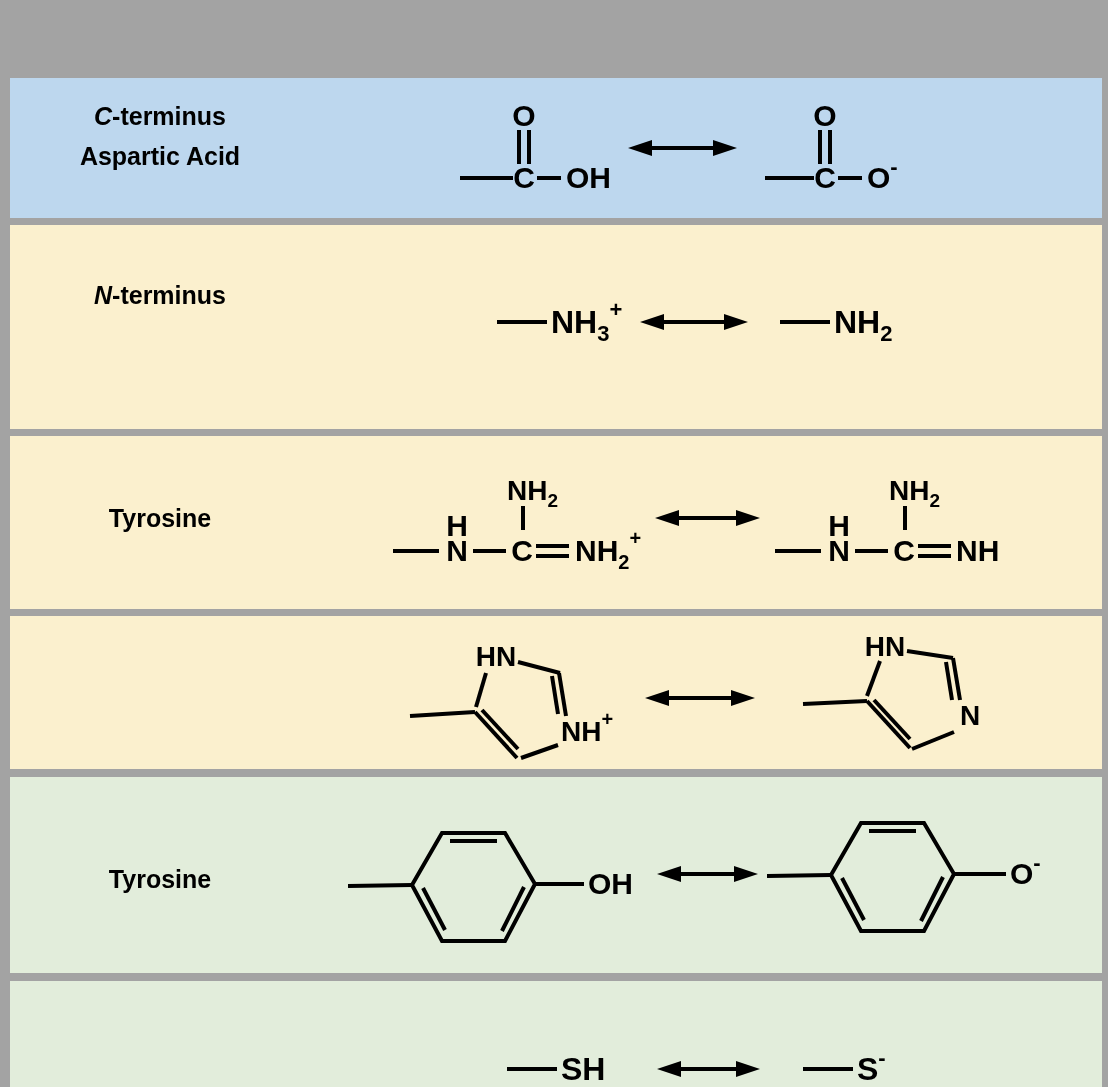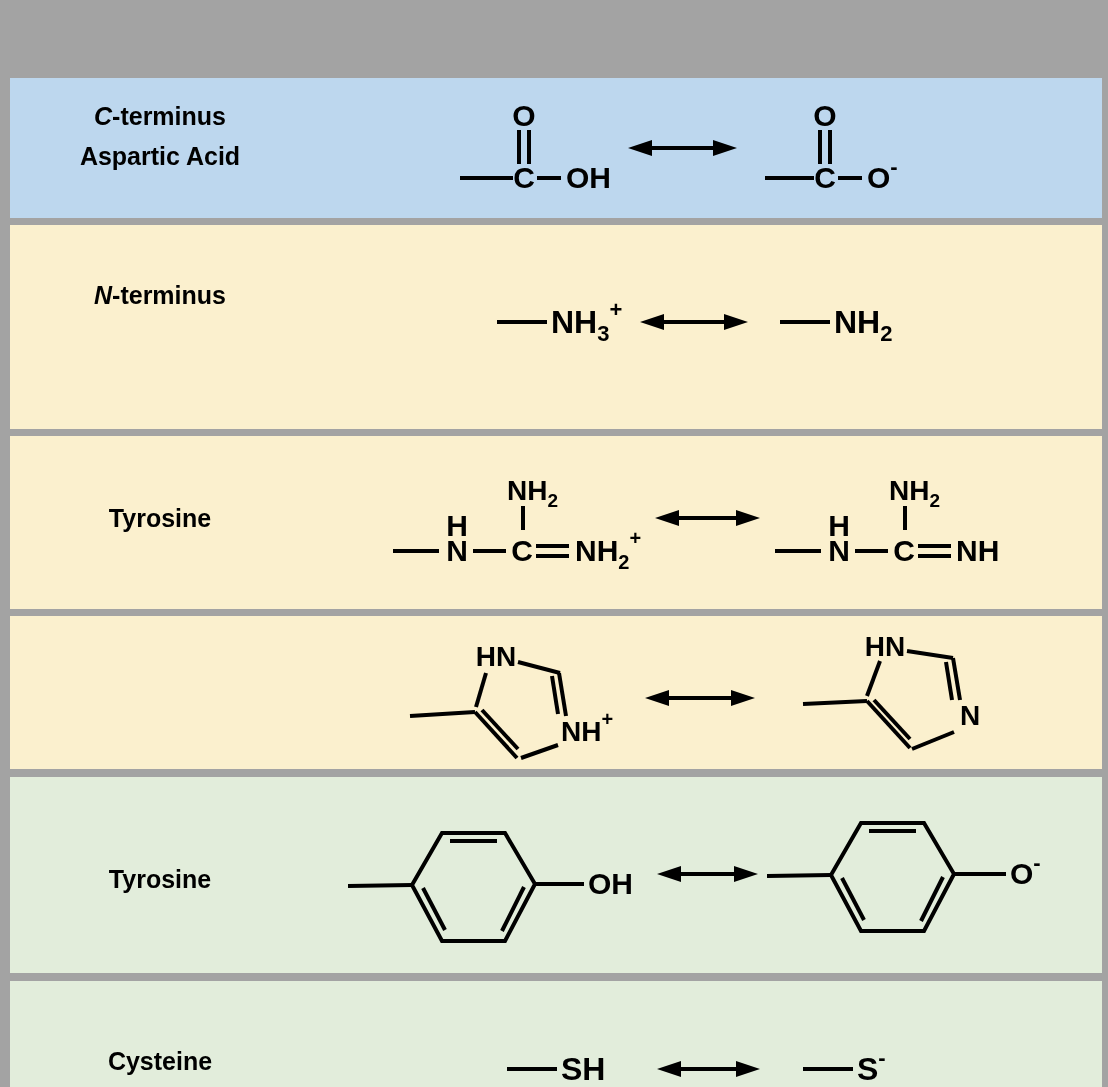--- a/index.html
+++ b/index.html
@@ -180,23 +180,20 @@
         <line class="bond" x1="859" y1="54" x2="906" y2="54"></line>
         <line class="bond" x1="832" y1="101" x2="854" y2="143"></line>
         <line class="bond" x1="911" y1="144" x2="933" y2="100"></line>
         <line class="bond" x1="944" y1="97" x2="996" y2="97"></line>
         <text class="fs30" x="1000" y="107"><tspan>O</tspan><tspan class="sub22" dy="-14">-</tspan></text>
       </g>
     </svg>
   </div>
 
   <div class="row row-green" style="height:147px">
-    <div class="label" style="top:60px">
-      <div>Cysteine</div>
-    </div>
     <svg class="ssvg" width="1092" height="147" viewBox="0 0 1092 147">
       <g>
         <line class="bond" x1="497" y1="88" x2="547" y2="88"></line>
         <text class="fs32" x="551" y="99">SH</text>
       </g>
       <g>
         <line class="bond" x1="665" y1="88" x2="732" y2="88"></line>
         <polygon class="ah" points="647,88 671,80 671,96"></polygon>
         <polygon class="ah" points="750,88 726,80 726,96"></polygon>
       </g>

